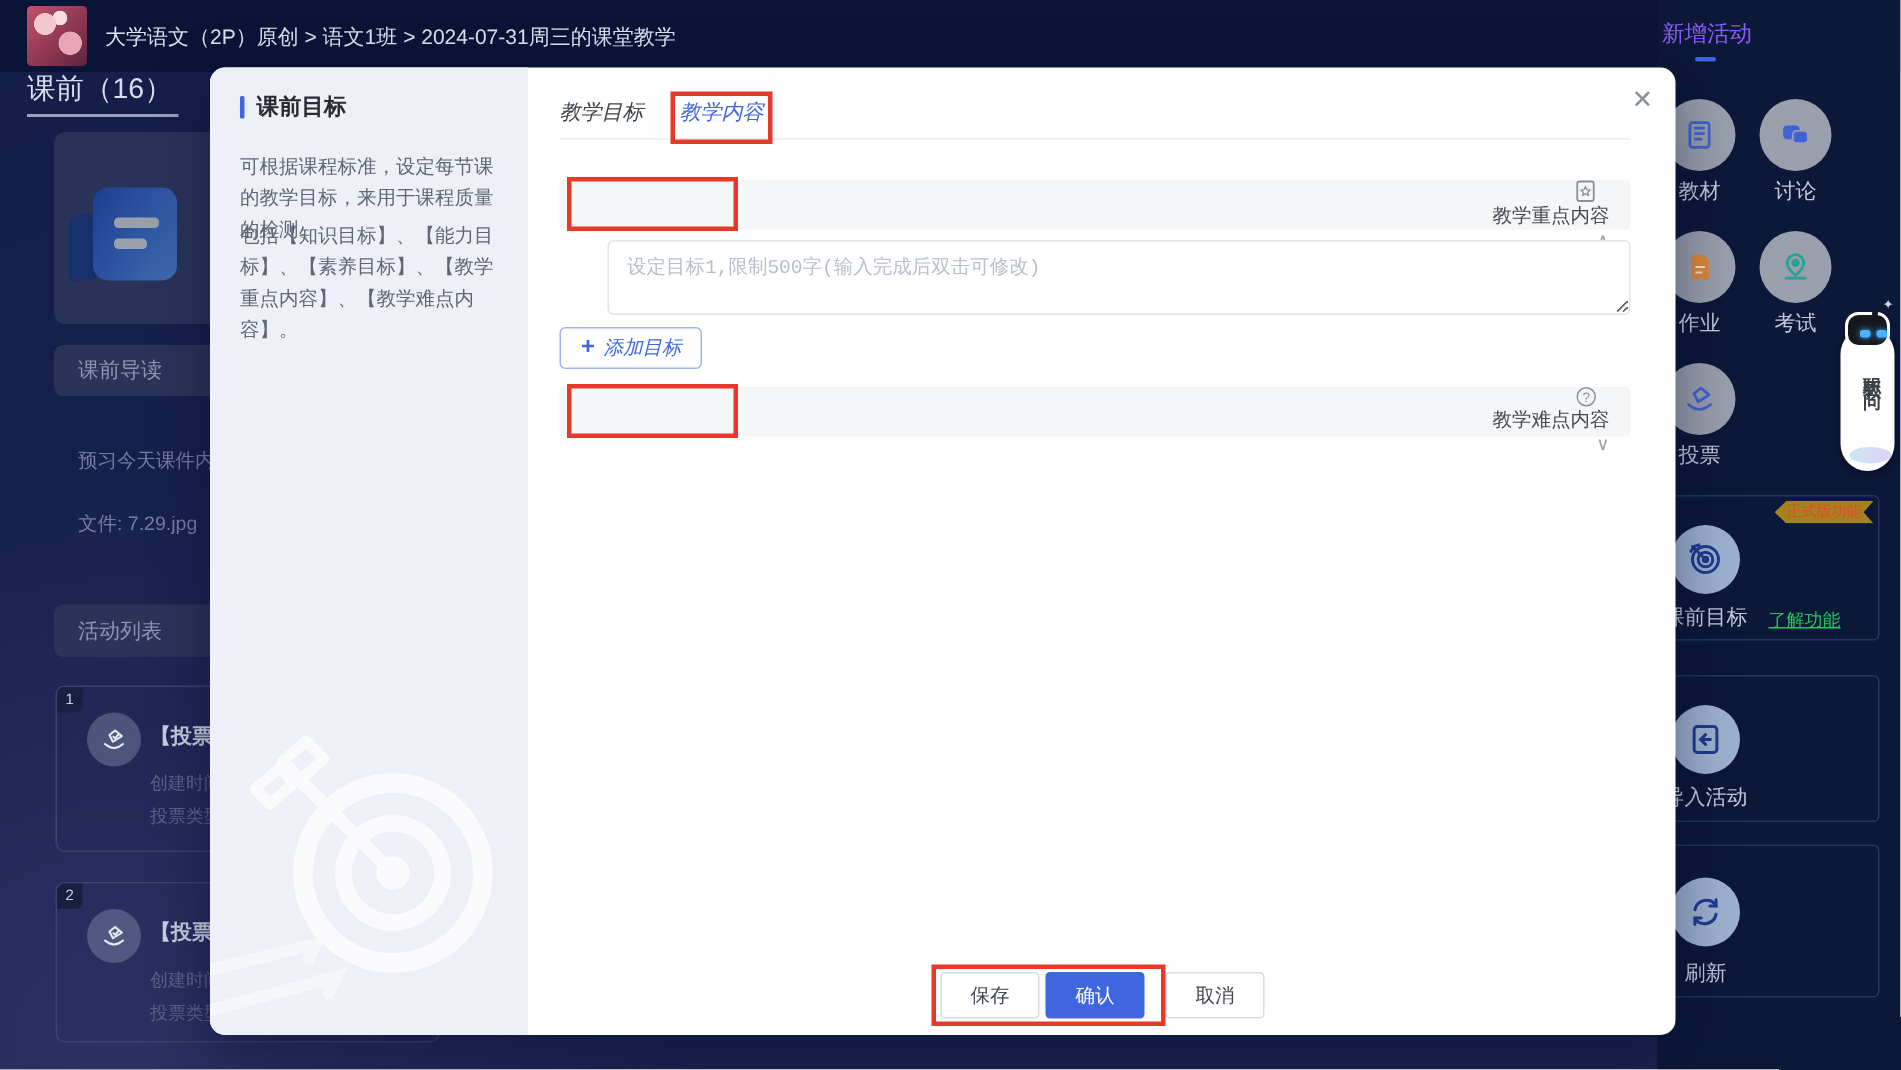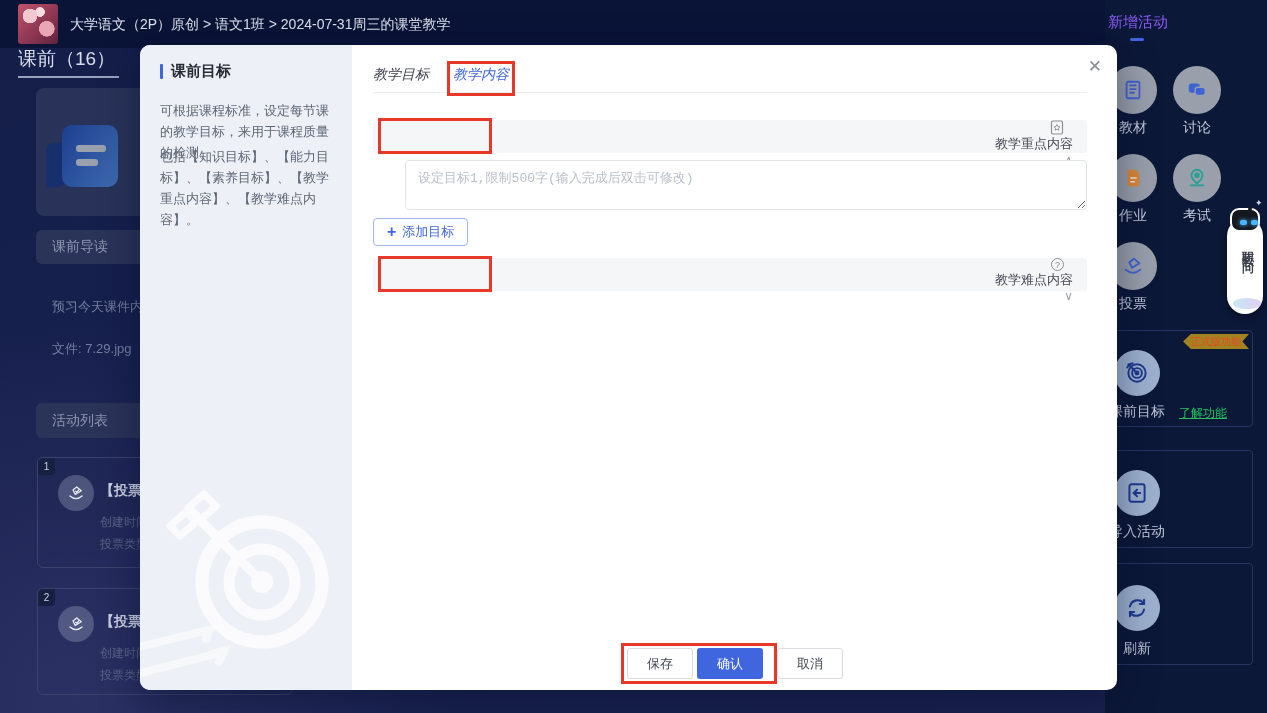--- a/index.html
+++ b/index.html
@@ -100,21 +100,21 @@
   .section-bar1{top:75px;} .section-bar2{top:213px;}
   .section-icon{margin-right:9px;display:flex;align-items:center;}
   .q-circle{width:13px;height:13px;border:1px solid #8a9098;border-radius:50%;color:#8a9098;font-size:9px;
     display:flex;align-items:center;justify-content:center;box-sizing:border-box;}
   .section-title{font-size:13px;color:#454a53;}
   .section-chevron{margin-left:auto;color:#9ba1ab;font-size:12px;cursor:pointer;}
   .goal-textarea{left:233px;right:30px;top:115px;height:50px;border:1px solid #e0e3e9;border-radius:4px;
     padding:8px 12px;font-size:13px;color:#333;resize:both;box-sizing:border-box;font-family:Liberation Mono, monospace;margin-left:32px;}
   .goal-textarea::placeholder{color:#b9bfc9;}
   .add-goal-btn{left:233px;top:173px;height:28px;padding:0 13px;border:1px solid #9fb3ef;border-radius:4px;
-    background:#fff;color:#3f66df;font-size:13px;display:flex;align-items:center;gap:6px;cursor:pointer;}
+    background:#fff;color:#3f66df;font-size:13px;display:flex;align-items:center;gap:6px;cursor:pointer;font-style:italic;}
   .plus-icon::before{content:"+";font-size:16px;font-weight:bold;line-height:1;}
   .btn{top:603px;width:66px;height:31px;border-radius:3px;font-size:13px;display:flex;align-items:center;
     justify-content:center;box-sizing:border-box;cursor:pointer;}
   .btn-save{left:487px;background:#fff;border:1px solid #d8dbe2;color:#42464f;}
   .btn-confirm{left:557px;background:#3f66df;color:#fff;border:none;}
   .btn-cancel{left:637px;background:#fff;border:1px solid #d8dbe2;color:#42464f;}
 
   
   .anno{position:absolute;border:3px solid #e6392a;z-index:20;pointer-events:none;box-sizing:border-box;}
   .anno-tab{left:447px;top:61px;width:68px;height:35px;}

